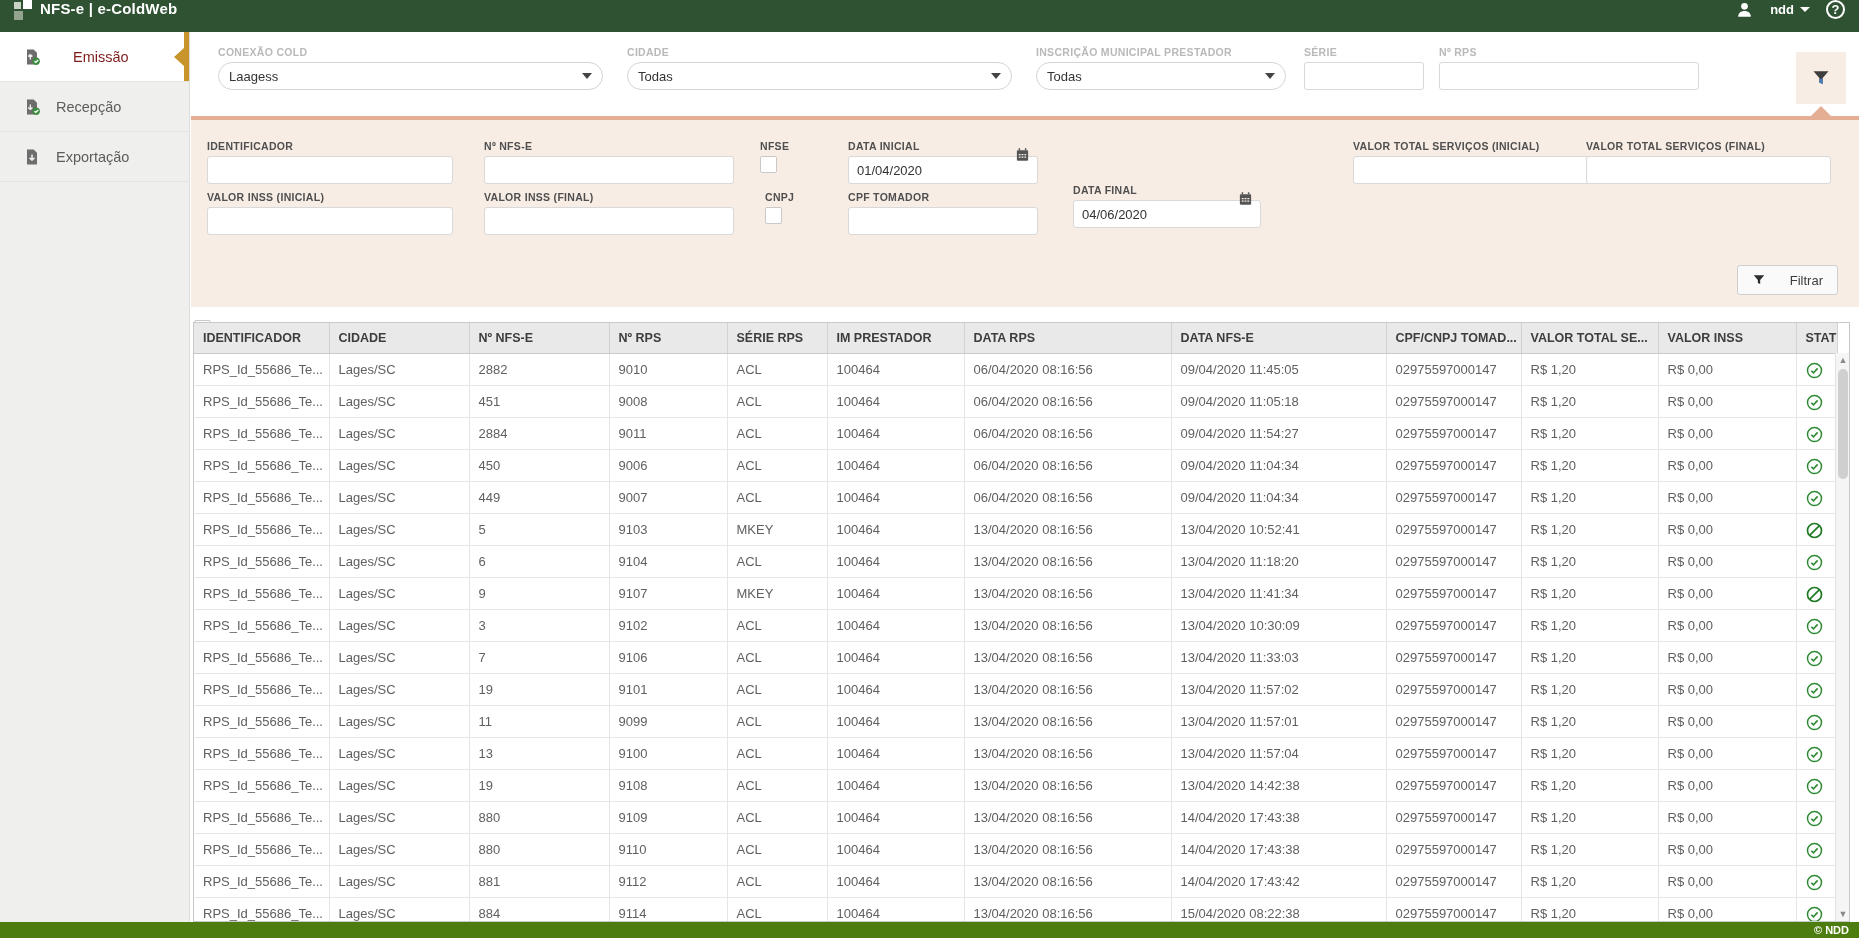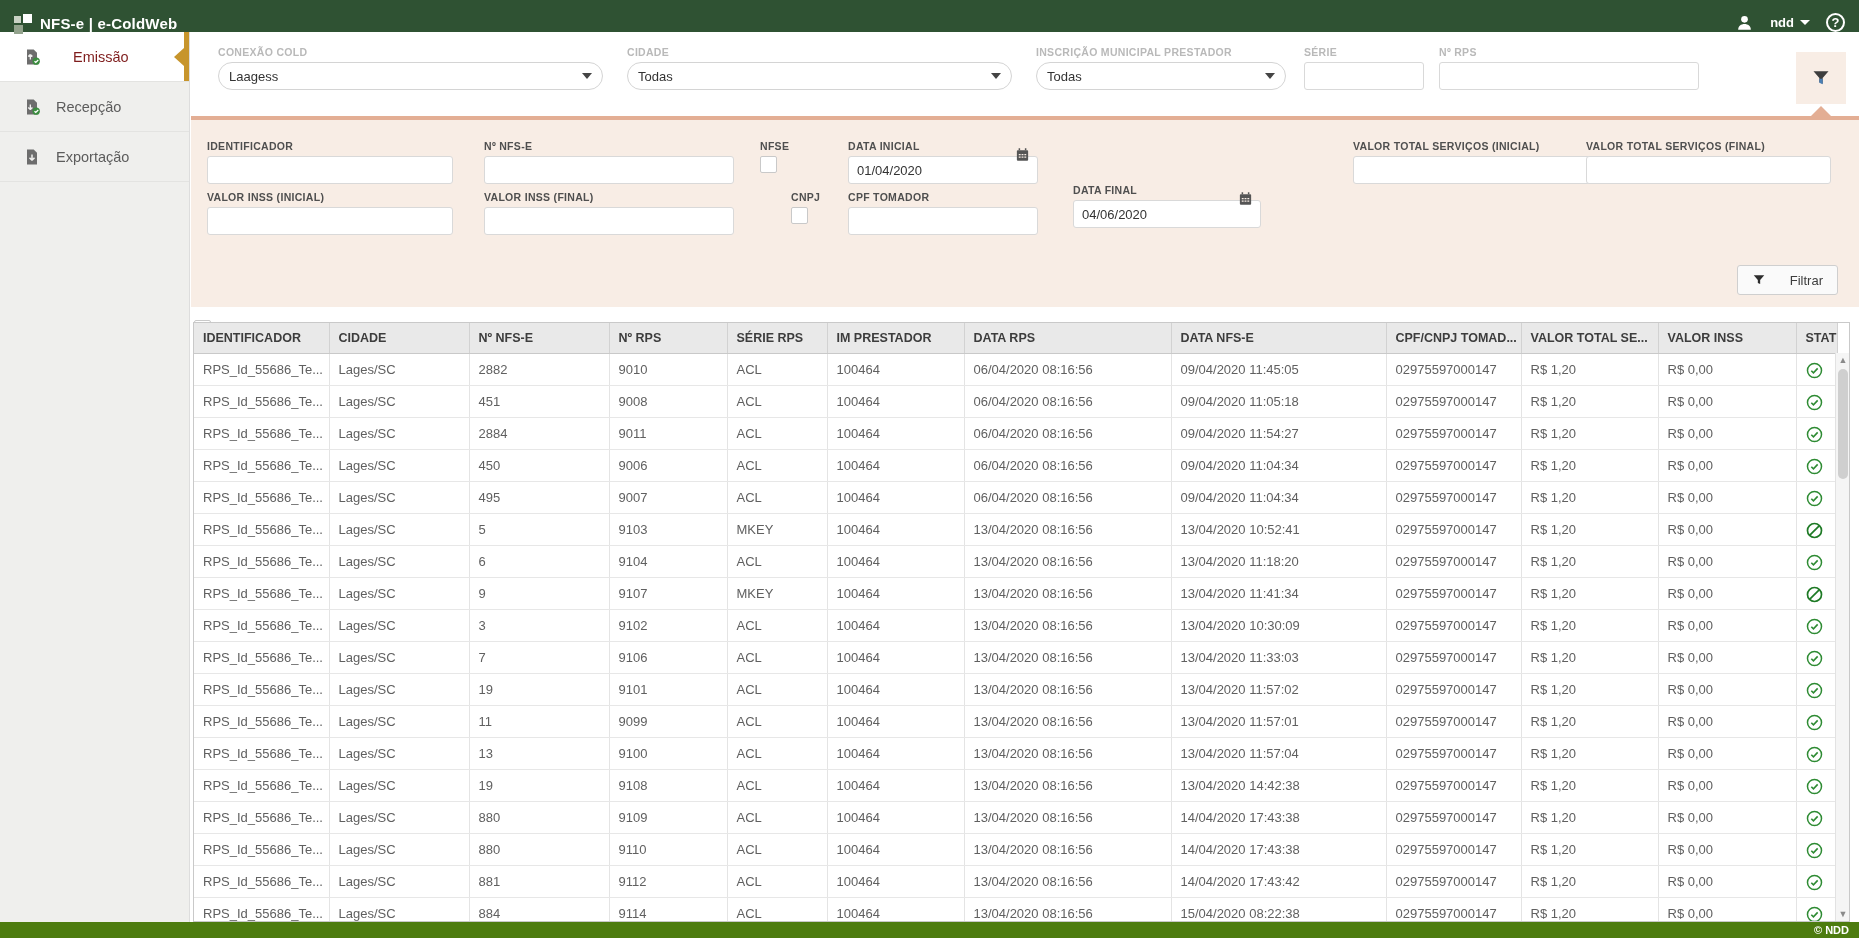--- a/index.html
+++ b/index.html
@@ -1,21 +1,21 @@
 <!DOCTYPE html>
 <html><head>
 <meta charset="utf-8">
 <style>
   * { margin:0; padding:0; box-sizing:border-box; }
   html,body { width:1859px; height:938px; overflow:hidden;
     font-family:"Liberation Sans", sans-serif; background:#fff; color:#555; }
 
   
   .topbar { position:absolute; left:0; top:0; width:1859px; height:32px;
-    background:#2F5233; display:flex; align-items:flex-end; padding:0 14px; z-index:30; }
+    background:#2F5233; display:flex; align-items:flex-start; padding:0 14px; z-index:30; }
   .logo { width:18px; height:18px; margin-right:8px; position:relative; }
   .logo i { position:absolute; display:block; }
   .logo .s1 { left:0; top:2px; width:7px; height:7px; background:#c9d2c4; }
   .logo .s2 { left:9px; top:0; width:9px; height:9px; background:#ffffff; }
   .logo .s3 { left:0; top:11px; width:9px; height:9px; background:#93a38d; }
   .app-title { color:#fff; font-weight:bold; font-size:15px; letter-spacing:.2px; }
   .topbar-right { margin-left:auto; display:flex; align-items:center; gap:16px; }
   .user-icon svg { display:block; }
   .user-menu { color:#fff; font-weight:bold; font-size:13px; display:flex; align-items:center; gap:6px; cursor:pointer; }
   .caret-down { width:0; height:0; border-left:5px solid transparent; border-right:5px solid transparent; border-top:5px solid #fff; display:inline-block; }
@@ -240,21 +240,21 @@
     </div>
 
     <div class="field" style="left:293px; top:71px; width:250px;">
       <span class="flabel">VALOR INSS (FINAL)</span>
       <input class="tinput" value="" style="">
     </div>
     <div class="field" style="left:16px; top:71px; width:246px;">
       <span class="flabel">VALOR INSS (INICIAL)</span>
       <input class="tinput" value="" style="">
     </div>
-    <div class="field checkwrap" style="left:574px; top:71px;margin-left:26px;">
+    <div class="field checkwrap" style="left:574px; top:71px;">
       <span class="flabel">CNPJ</span>
       <span class="cbox"></span>
     </div>
     <div class="field" style="left:657px; top:71px; width:190px;">
       <span class="flabel">CPF TOMADOR</span>
       <input class="tinput" value="" style="">
     </div>
 
     <button class="filtrar-btn">
       <svg width="14" height="14" viewBox="0 0 24 24">
@@ -368,21 +368,21 @@
         <circle cx="8" cy="8" r="6.6" fill="none" stroke="#2E8B33" stroke-width="1.4"></circle>
         <path d="M5 8.2l2 2 4-4.2" fill="none" stroke="#2E8B33" stroke-width="1.5"></path>
       </svg>
 
     </td>
   </tr>
 
   <tr>
     <td class="c0">RPS_Id_55686_Te...</td>
     <td class="c1">Lages/SC</td>
-    <td class="c2">495</td>
+    <td class="c2">449</td>
     <td class="c3">9007</td>
     <td class="c4">ACL</td>
     <td class="c5">100464</td>
     <td class="c6">06/04/2020 08:16:56</td>
     <td class="c7">09/04/2020 11:04:34</td>
     <td class="c8">02975597000147</td>
     <td class="c9">R$ 1,20</td>
     <td class="c10">R$ 0,00</td>
     <td class="c11 col-status st-ok">
       <svg class="icon-ok" width="17" height="17" viewBox="0 0 16 16">

